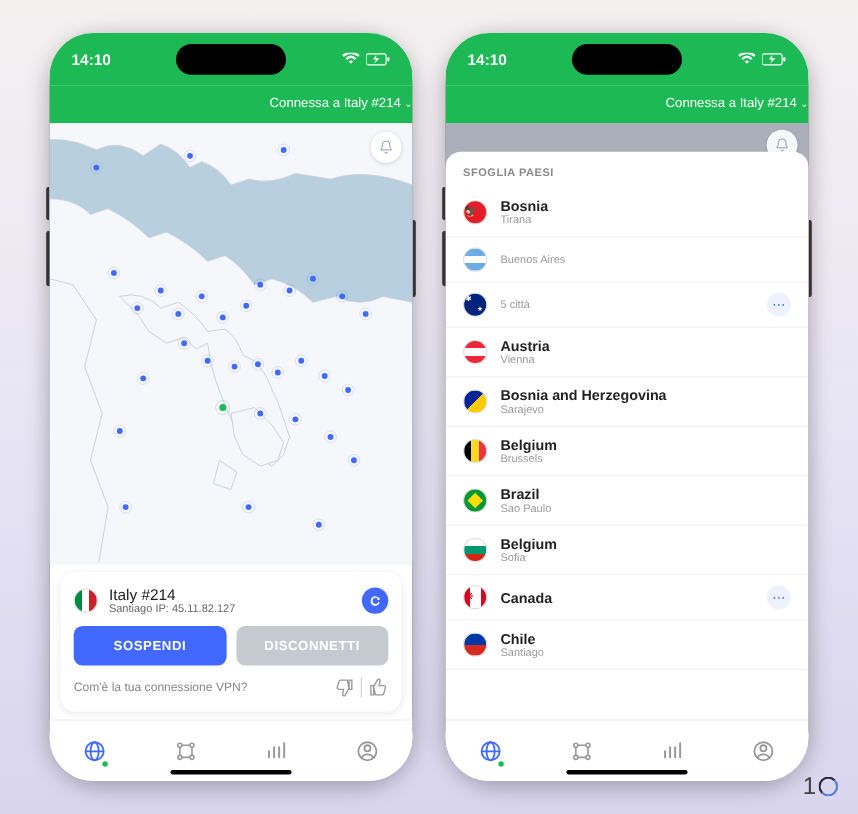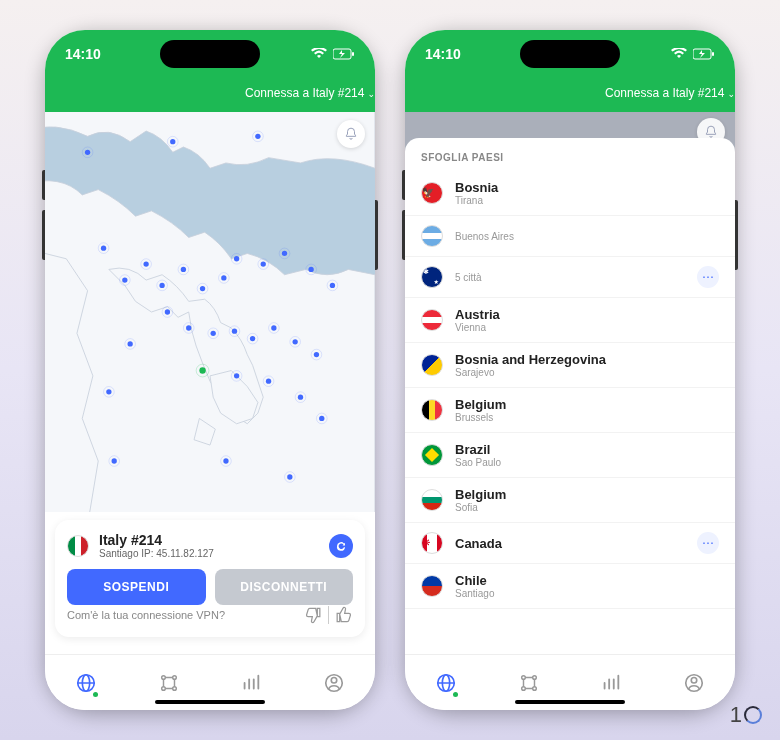--- a/index.html
+++ b/index.html
@@ -17,25 +17,25 @@
 .header-chevron { font-size: 9px; margin-left: 3px; }
 .map-area { height: 400px; background: #b8cfe0; position: relative; overflow: hidden; }
 .map-svg { width: 100%; height: 100%; }
 .notif-btn { position: absolute; top: 8px; right: 10px; width: 28px; height: 28px; background: #fff; border-radius: 50%; display: flex; align-items: center; justify-content: center; box-shadow: 0 1px 4px rgba(0,0,0,0.15); }
 .notif-btn svg { width: 14px; height: 14px; }
 .connection-card { margin: 8px 10px; background: #fff; border-radius: 14px; padding: 12px; box-shadow: 0 2px 8px rgba(0,0,0,0.08); }
 .conn-row { display: flex; align-items: center; gap: 10px; margin-bottom: 10px; }
 .flag-circle { width: 22px; height: 22px; border-radius: 50%; overflow: hidden; flex-shrink: 0; display: flex; flex-direction: row; border: 1px solid #ddd; }
 .flag-italy { background: linear-gradient(90deg, #008c45 33.3%, #fff 33.3%, #fff 66.6%, #cd212a 66.6%); }
 .conn-info { flex: 1; }
-.conn-title { font-weight: 700; font-size: 14px; color: #222; }
+.conn-title { font-weight: 400; font-size: 14px; color: #222; }
 .conn-sub { font-size: 10px; color: #666; }
 .refresh-btn { width: 24px; height: 24px; background: #4169ff; border-radius: 50%; display: flex; align-items: center; justify-content: center; }
 .refresh-btn svg { width: 12px; height: 12px; }
-.btn-row { display: flex; gap: 9px; }
+.btn-row { display: flex; gap: 9px; margin-bottom: 10px; }
 .btn { flex: 1; padding: 11px; border-radius: 8px; border: none; font-size: 12px; font-weight: 700; letter-spacing: 0.5px; cursor: pointer; }
 .btn-primary { background: #4169ff; color: #fff; }
 .btn-secondary { background: #c5c9d0; color: #fff; }
 .feedback-row { display: flex; align-items: center; justify-content: space-between; font-size: 11px; color: #888; }
 .feedback-icons { display: flex; gap: 4px; align-items: center; }
 .feedback-icons svg { width: 20px; height: 20px; }
 .divider-v { width: 1px; height: 18px; background: #ccc; }
 .tab-bar { position: absolute; bottom: 0; left: 0; right: 0; height: 56px; background: #fff; display: flex; justify-content: space-around; align-items: center; border-top: 1px solid #eee; }
 .tab-item { display: flex; align-items: center; justify-content: center; width: 40px; height: 40px; position: relative; }
 .tab-item svg { width: 22px; height: 22px; }

